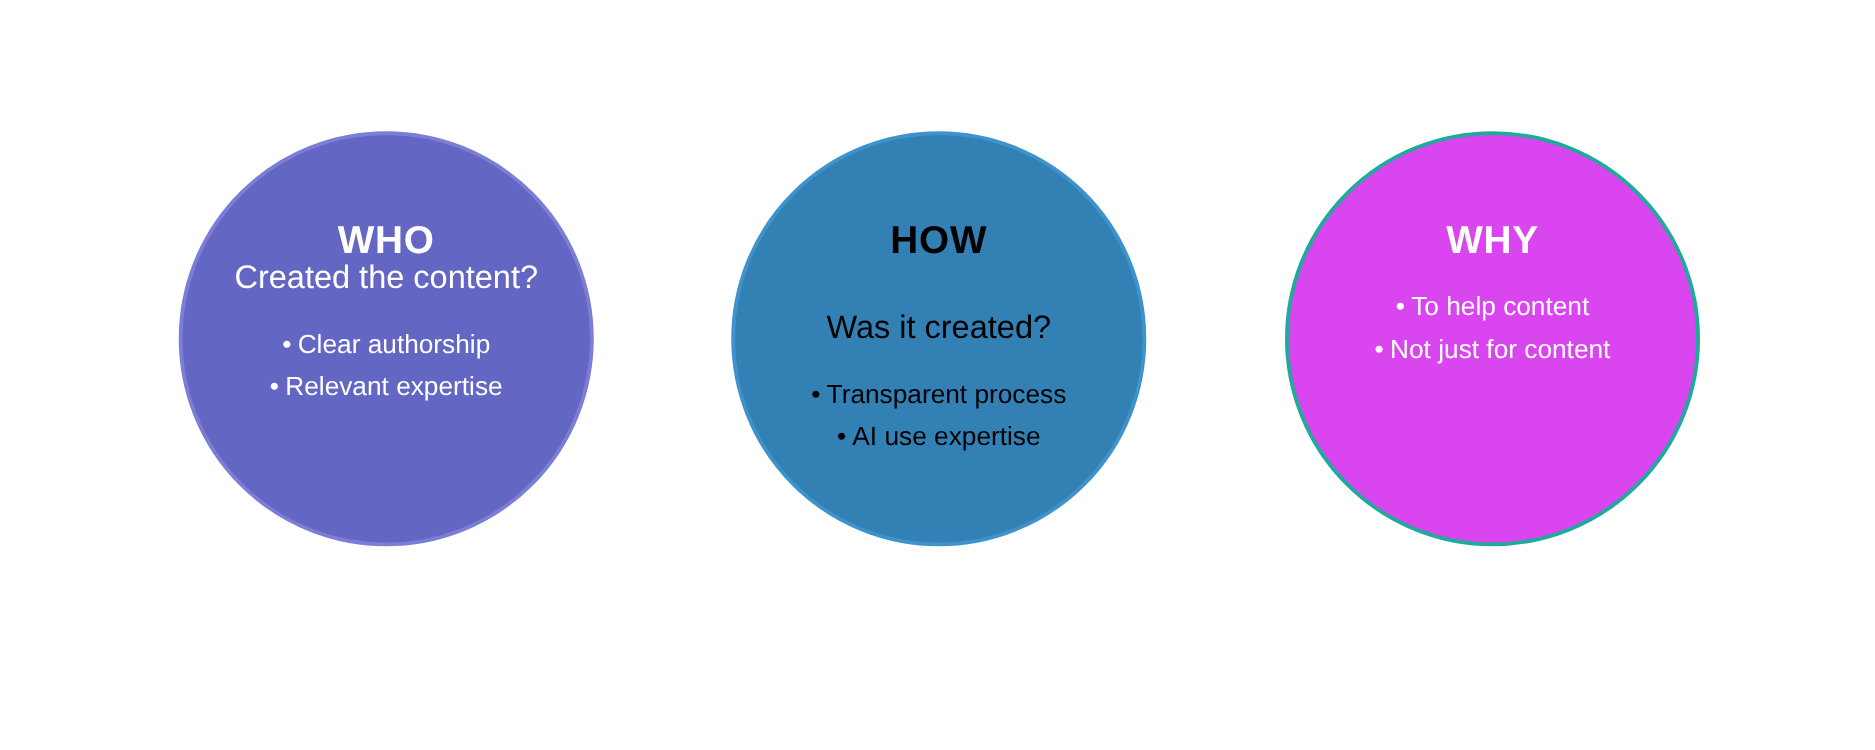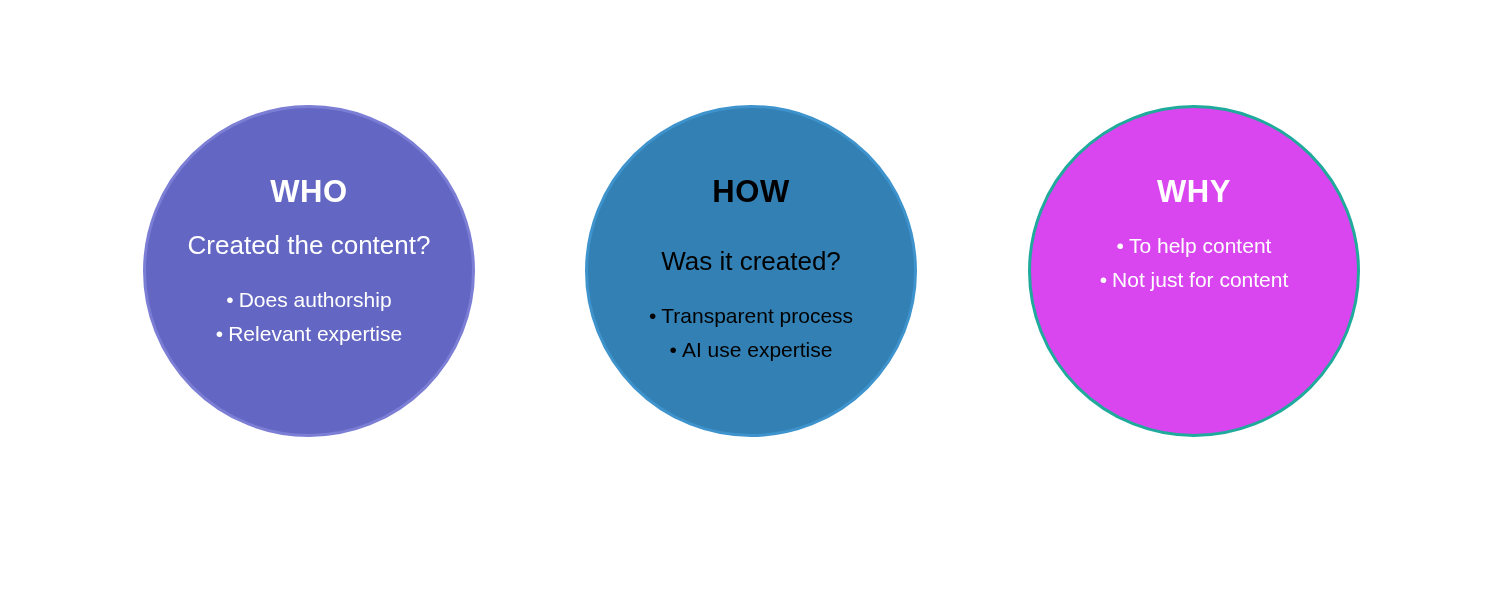--- a/index.html
+++ b/index.html
@@ -76,21 +76,21 @@
     line-height: 34px;
     white-space: nowrap;
   }
   .bullet-dot {
     display: inline-block;
     margin-right: 5px;
   }
 
   
   #circle-who  .circle-title    { margin-top: 68px; }
-  #circle-who  .circle-subtitle { margin-top: 24px; }
+  #circle-who  .circle-subtitle { }
   #circle-who  .bullet-list     { margin-top: 22px; }
 
   #circle-how  .circle-title    { margin-top: 68px; }
   #circle-how  .circle-subtitle { margin-top: 40px; }
   #circle-how  .bullet-list     { margin-top: 22px; }
 
   #circle-why  .circle-title    { margin-top: 68px; }
   #circle-why  .circle-subtitle { margin-top: 24px; }
   #circle-why  .bullet-list     { margin-top: 22px; }
 </style>
@@ -98,21 +98,21 @@
 <body style="background: rgb(255, 255, 255);">
 
 <div id="canvas">
 
   <div class="circle" id="circle-who" style="background-color: rgb(99, 102, 194); border: 3px solid rgb(123, 126, 212); color: rgb(255, 255, 255);">
     <div class="circle-inner">
       <div class="circle-title">WHO</div>
       <div class="circle-subtitle">Created the content?</div>
       <ul class="bullet-list">
         <li class="bullet-item">
-          <span class="bullet-dot">•</span><span>Does authorship</span>
+          <span class="bullet-dot">•</span><span>Clear authorship</span>
         </li>
         <li class="bullet-item">
           <span class="bullet-dot">•</span><span>Relevant expertise</span>
         </li>
       </ul>
     </div>
   </div>
 
   <div class="circle" id="circle-how" style="background-color: rgb(51, 128, 180); border: 3px solid rgb(62, 147, 204); color: #000000;">
     <div class="circle-inner">

